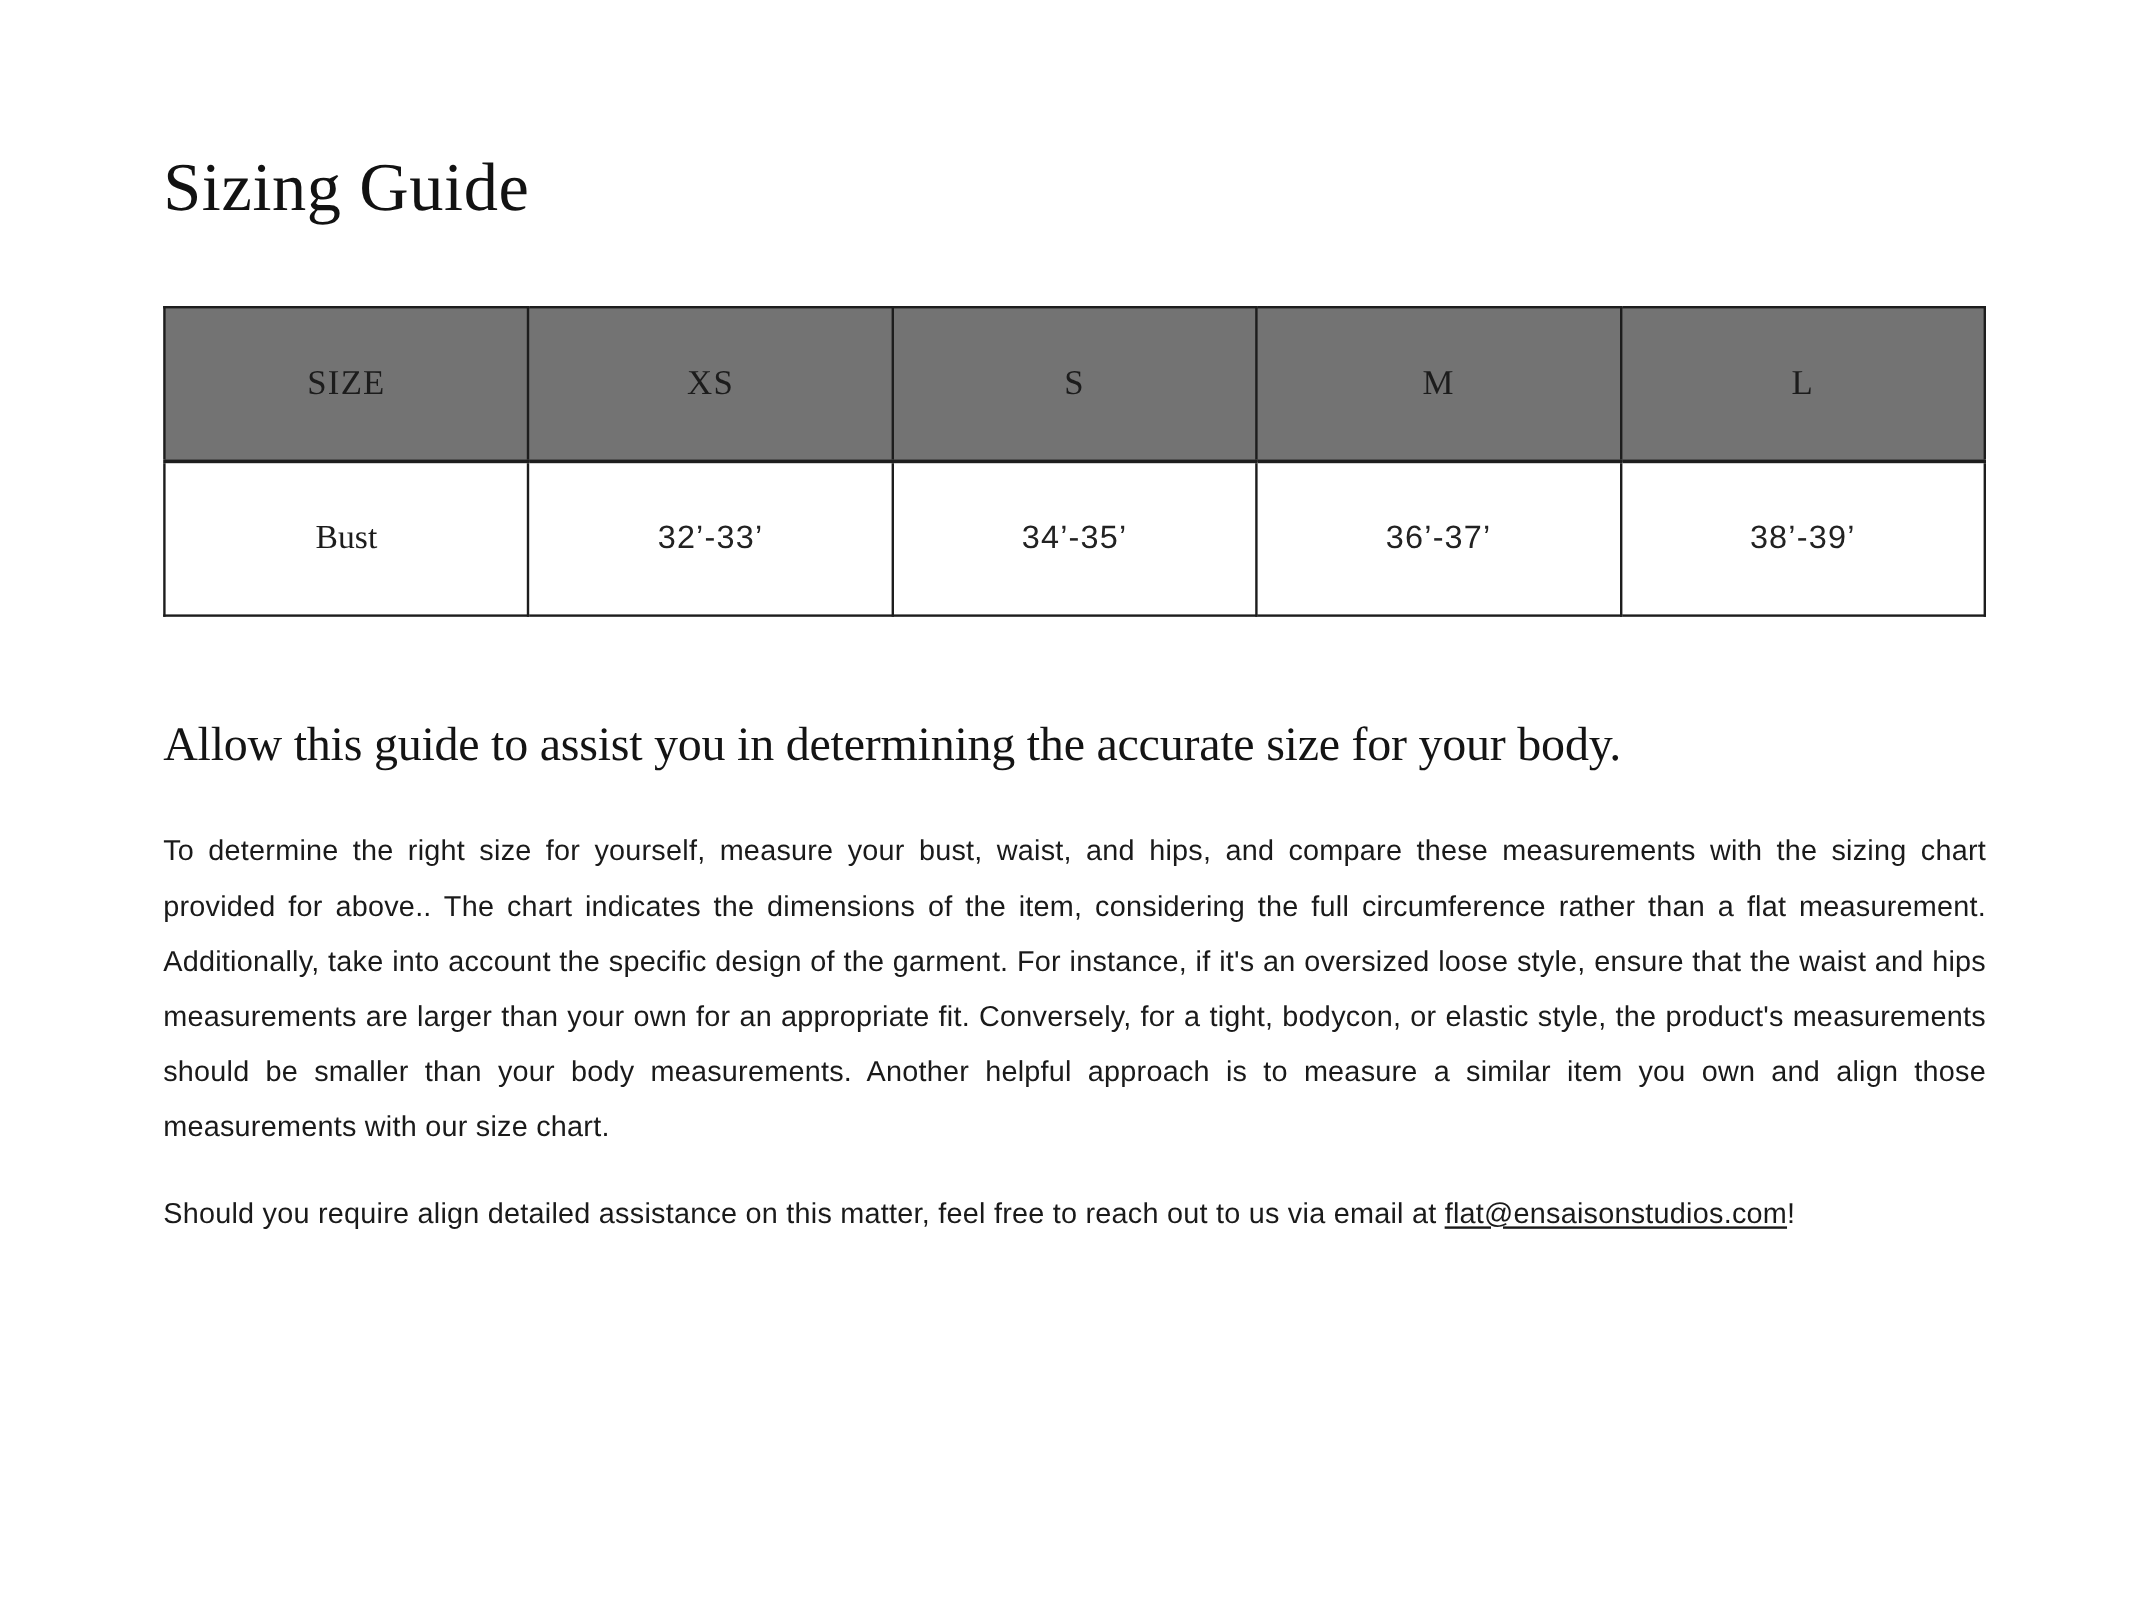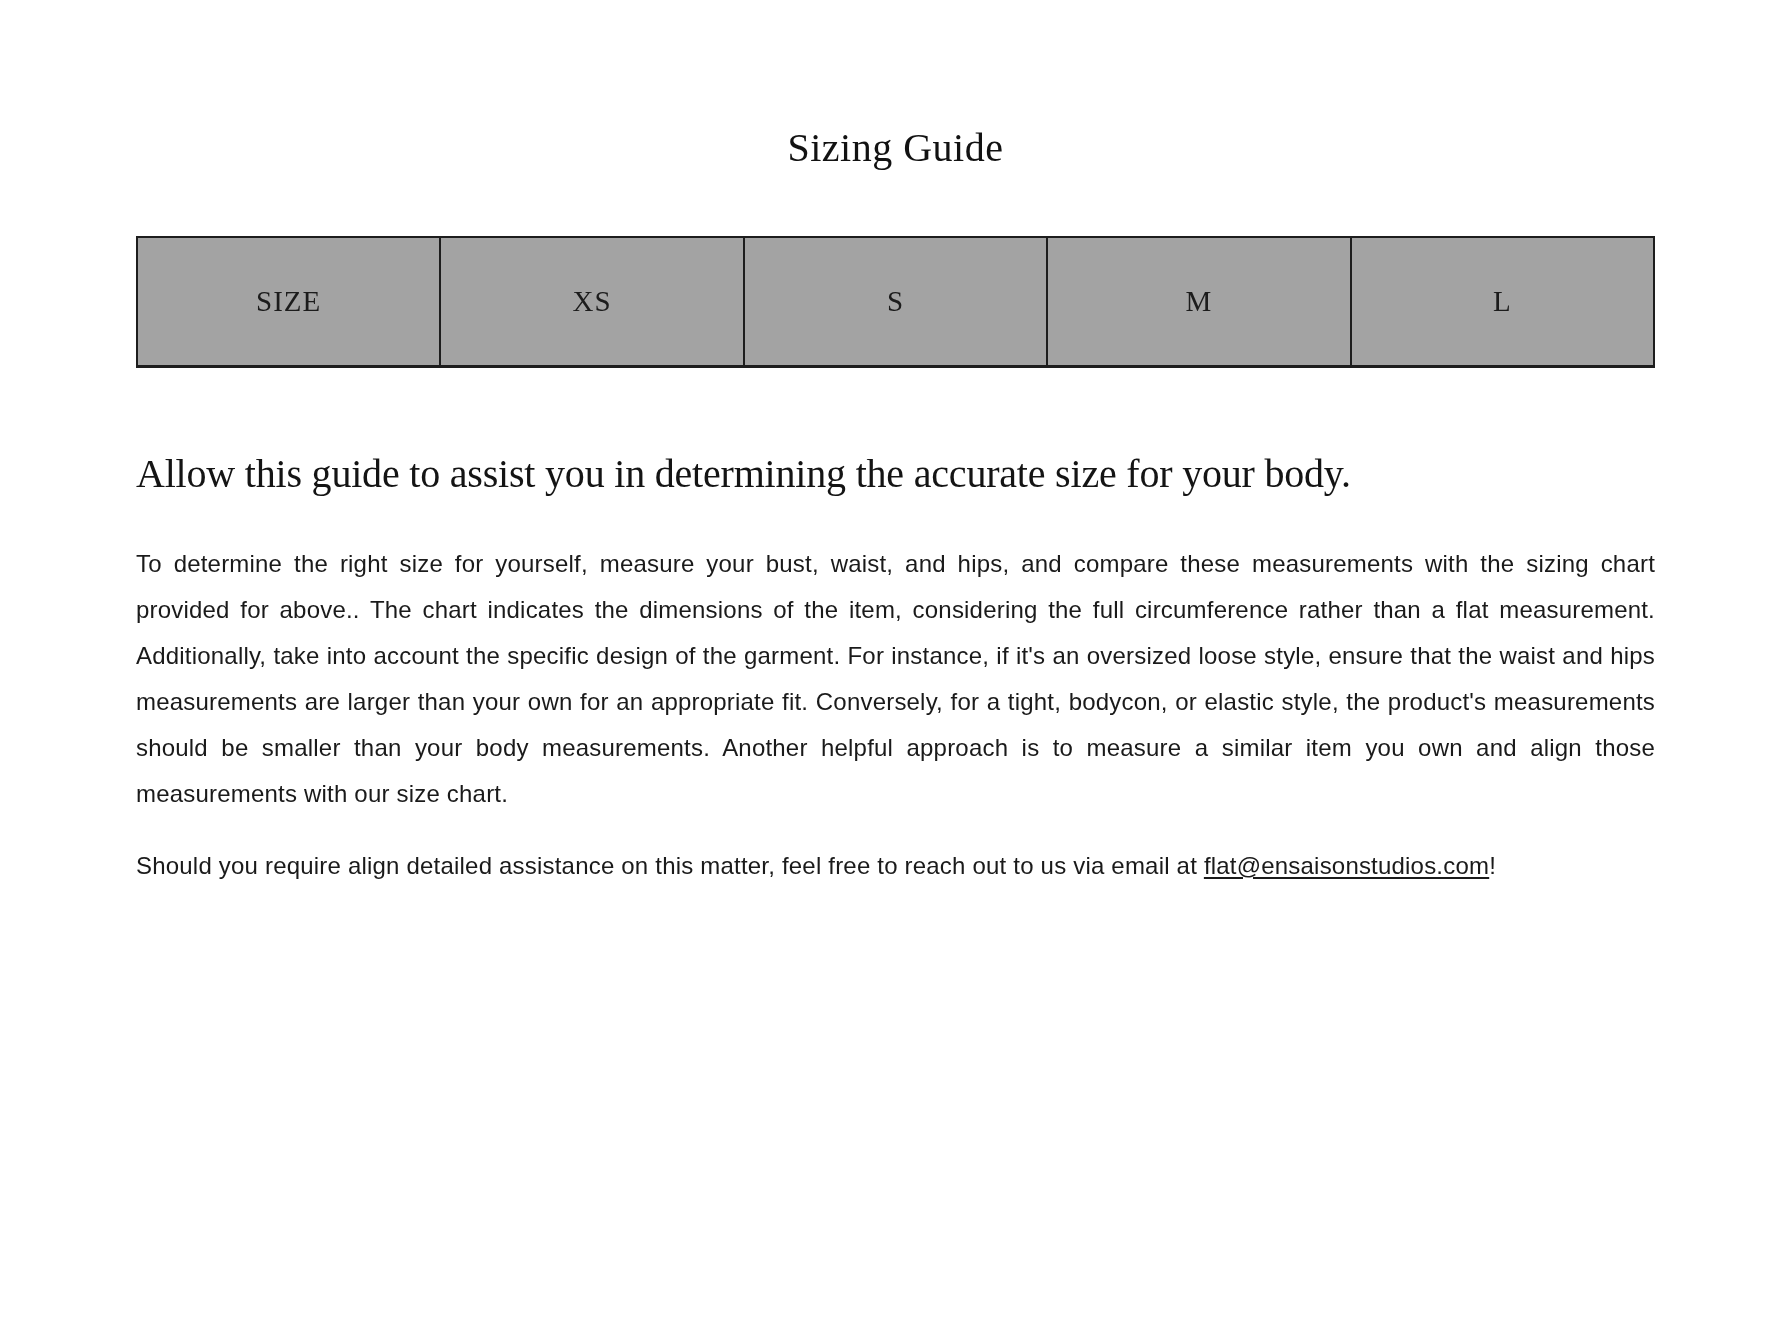--- a/index.html
+++ b/index.html
@@ -13,43 +13,42 @@
     position: relative;
   }
   .page {
     width: 1792px;
     height: 1344px;
     background: #ffffff;
     padding: 0 137px 0 136px;
   }
   .page-title {
     padding-top: 126px;
-    text-align: center;
     font-family: "Liberation Serif", serif;
-    font-size: 40px;
+    font-size: 57px;
     font-weight: 400;
     color: #121212;
     letter-spacing: 0.5px;
     line-height: 1.1;
   }
   table.sizing-table {
     margin-top: 66px;
     width: 1519px;
     border-collapse: collapse;
     table-layout: fixed;
   }
   table.sizing-table th,
   table.sizing-table td {
     border: 2px solid #1d1d1d;
     text-align: center;
     vertical-align: middle;
   }
   table.sizing-table th {
     height: 129px;
-    background: #a3a3a3;
+    background: #737373;
     font-family: "Liberation Serif", serif;
     font-weight: 400;
     font-size: 29px;
     letter-spacing: 1px;
     color: #1c1c1c;
     border-bottom-width: 3px;
   }
   table.sizing-table td {
     height: 128px;
     background: #ffffff;
@@ -107,20 +106,27 @@
     <thead>
       <tr>
         <th>SIZE</th>
         <th>XS</th>
         <th>S</th>
         <th>M</th>
         <th>L</th>
       </tr>
     </thead>
     <tbody>
+      <tr>
+        <td class="row-label">Bust</td>
+        <td class="measure">32’-33’</td>
+        <td class="measure">34’-35’</td>
+        <td class="measure">36’-37’</td>
+        <td class="measure">38’-39’</td>
+      </tr>
     </tbody>
   </table>
 
   <div class="subheading">Allow this guide to assist you in determining the accurate size for your body.</div>
 
   <p class="body-paragraph">To determine the right size for yourself, measure your bust, waist, and hips, and compare these measurements with the sizing chart provided for above.. The chart indicates the dimensions of the item, considering the full circumference rather than a flat measurement. Additionally, take into account the specific design of the garment. For instance, if it's an oversized loose style, ensure that the waist and hips measurements are larger than your own for an appropriate fit. Conversely, for a tight, bodycon, or elastic style, the product's measurements should be smaller than your body measurements. Another helpful approach is to measure a similar item you own and align those measurements with our size chart.</p>
 
   <p class="contact-line"><span>Should you require align detailed assistance on this matter, feel free to reach out to us via email at </span><a class="email-link">flat@ensaisonstudios.com</a><span>!</span></p>
 
 </div>

